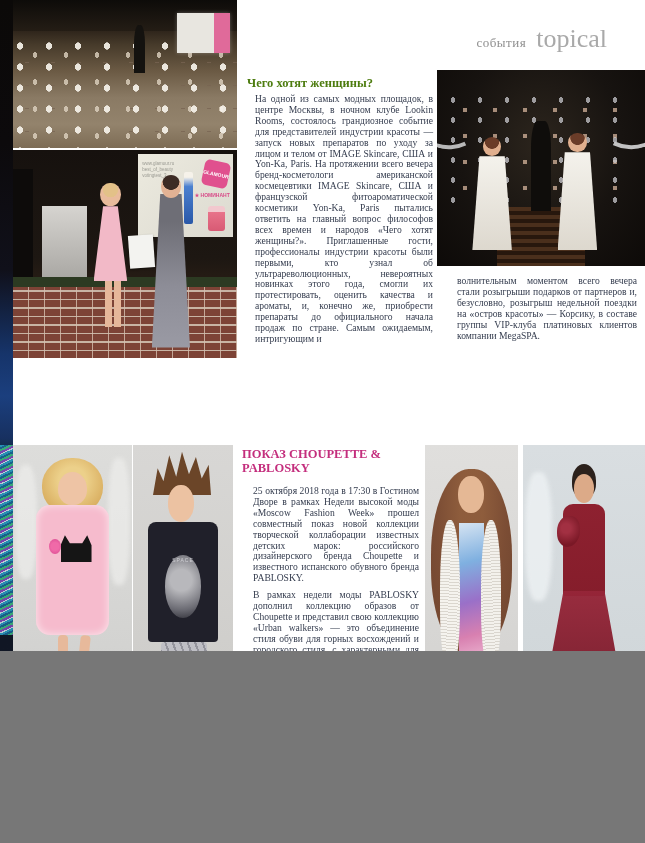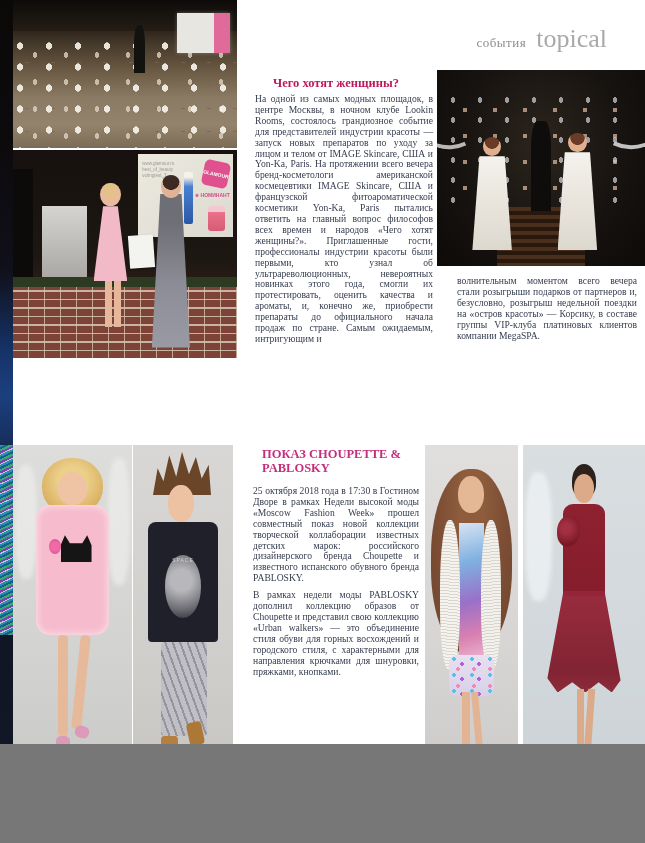--- a/index.html
+++ b/index.html
@@ -1,25 +1,25 @@
 <!DOCTYPE html>
 <html><head>
 <meta charset="utf-8">
 <style>
   html,body{margin:0;padding:0;background:#777;}
-  #page{position:relative;width:645px;height:744px;background:#ffffff;overflow:hidden;
+  #page{position:relative;width:645px;height:651px;background:#ffffff;overflow:hidden;
         font-family:"Liberation Serif", serif;}
   .abs{position:absolute;}
   
   .hdr{position:absolute;top:24px;left:0;right:38px;text-align:right;}
   .hdr .sec{font-size:13px;color:#8f8f8f;letter-spacing:.5px;}
   .hdr .top{font-size:26px;color:#a9a9a9;font-family:"Liberation Serif",serif;margin-left:6px;}
   
-  .h1a{position:absolute;left:247px;top:76px;width:178px;font-size:12.5px;font-weight:bold;color:#be185d;text-align:center;}
-  .h1b{position:absolute;left:262px;top:447px;width:178px;font-size:12.5px;font-weight:bold;color:#c42e7d;line-height:14px;}
+  .h1a{position:absolute;left:247px;top:76px;width:178px;font-size:12.5px;font-weight:bold;color:#4d7c0f;}
+  .h1b{position:absolute;left:242px;top:447px;width:178px;font-size:12.5px;font-weight:bold;color:#c42e7d;line-height:14px;}
   .bodytxt{font-size:9.6px;line-height:10.9px;color:#343c4e;text-align:justify;}
   .col1{position:absolute;left:255px;top:94px;width:178px;}
   .col2{position:absolute;left:437px;top:276px;width:180px;margin-left:20px;}
   .art2{position:absolute;left:247px;top:480px;width:178px;}
   .art2 p{margin:6px;}
   .pgnum{position:absolute;left:575px;top:806px;width:40px;text-align:center;font-size:12px;color:#3c3c3c;}
   
   .strip{position:absolute;left:0;top:0;width:13px;height:843px;
     background:linear-gradient(180deg,#0b0908 0%,#0c0a0c 17%,#10101a 32%,#173néant 0,#16346a 42%,#1b3f7e 47%,#173060 52%,#1a4a6a 54%,#123 100%);
     background:linear-gradient(180deg,#0b0908 0%,#0c0a0c 17%,#10101a 32%,#16346a 42%,#1b3f7e 47%,#173060 52%,#0f2a3a 54%,#101624 76%,#121826 100%);}

